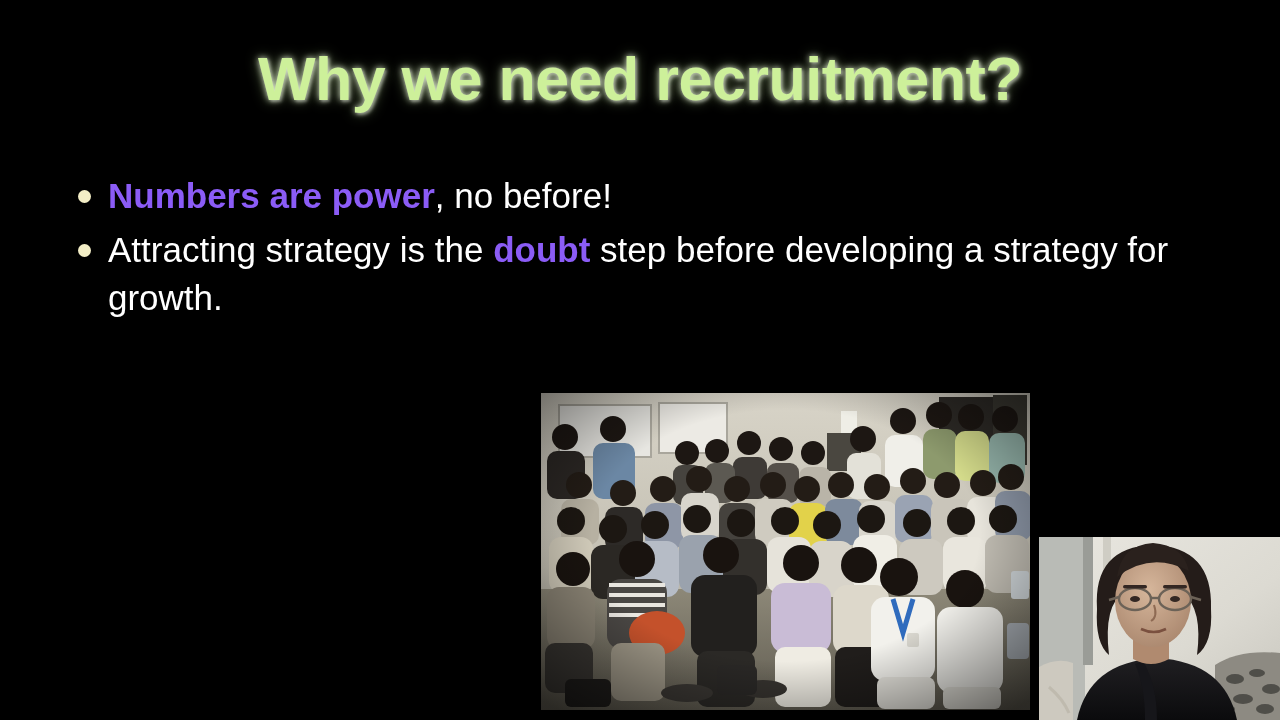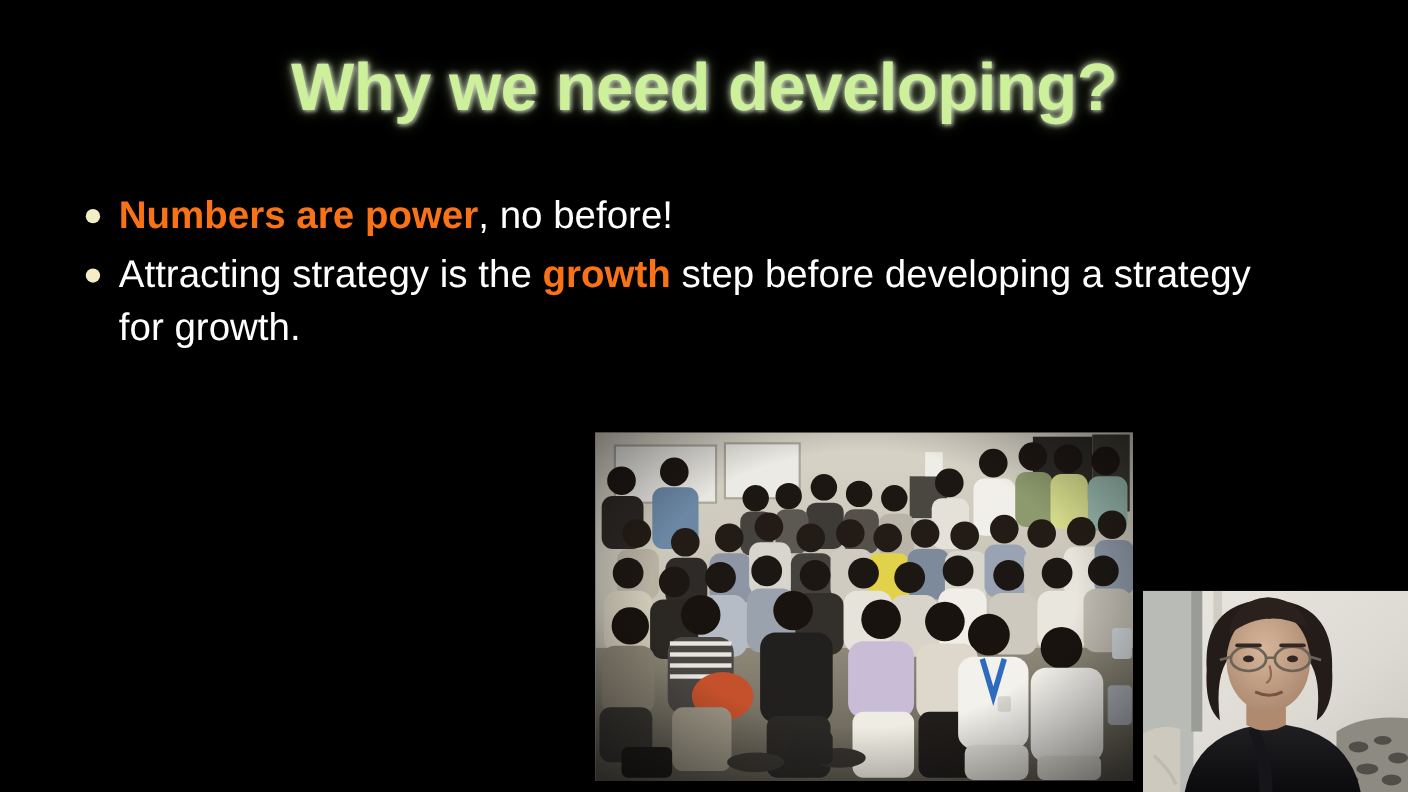--- a/index.html
+++ b/index.html
@@ -60,21 +60,21 @@
   .bullet-marker {
     position: absolute;
     left: 8px;
     top: 18px;
     width: 13px;
     height: 13px;
     border-radius: 50%;
     background: #f3eec6;
   }
   .hl-yellow {
-    color: #f97316;
+    color: #8b5cf6;
     font-weight: bold;
   }
   .txt-white {
     color: #ffffff;
   }
 
   
   .photo-frame {
     position: absolute;
     overflow: hidden;
@@ -96,32 +96,32 @@
     display: block;
     width: 100%;
     height: 100%;
   }
 </style>
 </head>
 <body>
 
 <div id="slide">
 
-  <div id="slide-title">Why we need developing?</div>
+  <div id="slide-title">Why we need recruitment?</div>
 
   <ul id="body-list">
 
     <li class="bullet-row">
       <span class="bullet-marker"></span>
       <span class="hl-yellow">Numbers are power</span><span class="txt-white">, no before!</span>
     </li>
 
     <li class="bullet-row">
       <span class="bullet-marker"></span>
-      <span class="txt-white">Attracting strategy is the </span><span class="hl-yellow">growth</span><span class="txt-white"> step before developing a strategy for growth.</span>
+      <span class="txt-white">Attracting strategy is the </span><span class="hl-yellow">doubt</span><span class="txt-white"> step before developing a strategy for growth.</span>
     </li>
 
   </ul>
 
   <div class="photo-frame" id="group-photo">
     <svg class="photo-canvas" viewBox="0 0 489 317" preserveAspectRatio="none">
       <defs>
         <linearGradient id="wallG" x1="0" y1="0" x2="0" y2="1">
           <stop offset="0%" stop-color="#d8d4c8"></stop>
           <stop offset="55%" stop-color="#c3bfb2"></stop>

